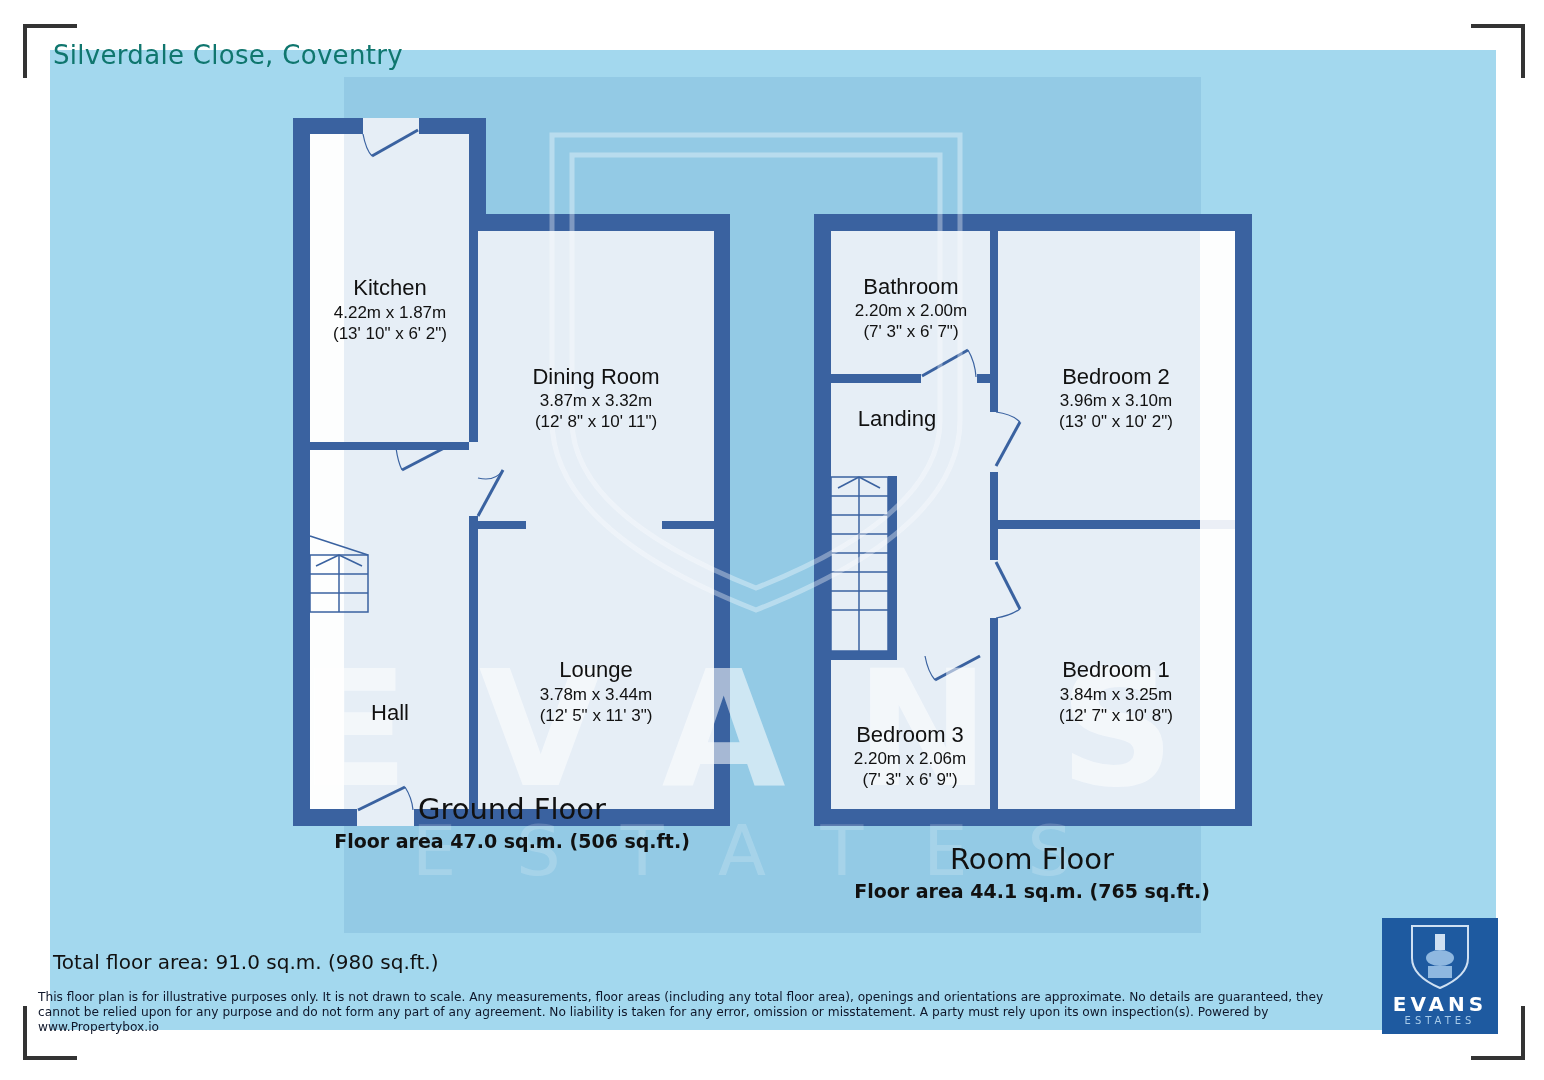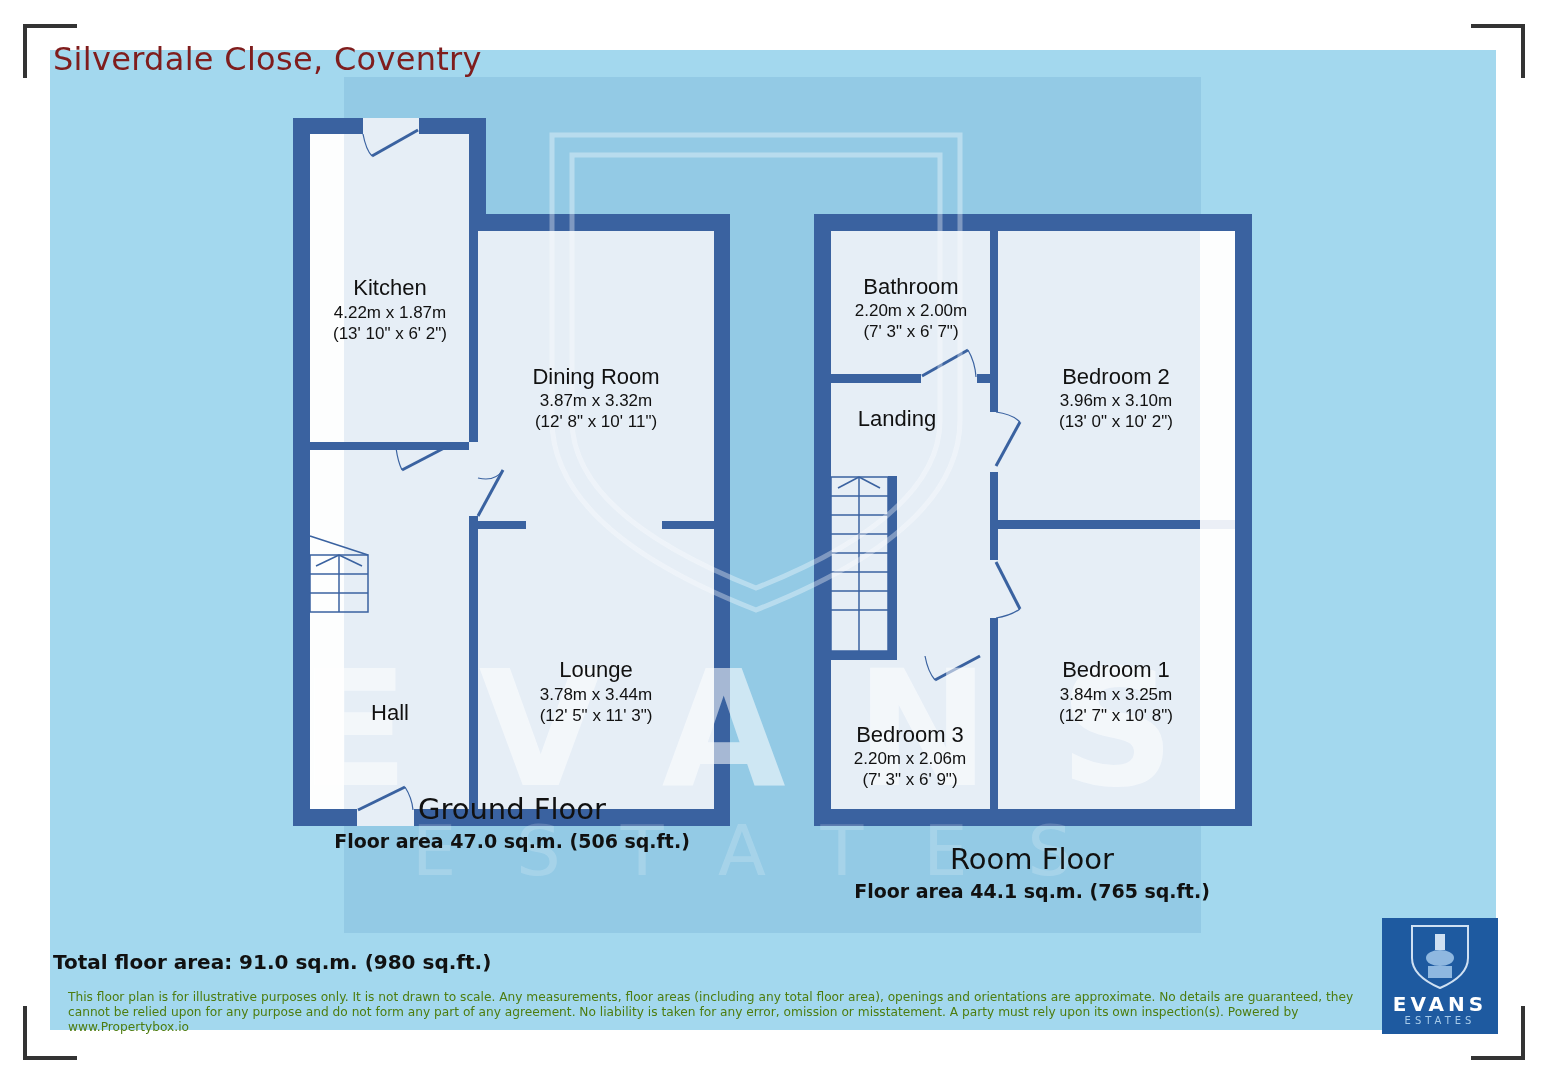--- a/index.html
+++ b/index.html
@@ -15,38 +15,38 @@
     .wm-square {
       position: absolute; left: 344px; top: 77px; width: 857px; height: 856px;
       background: #93cae5;
     }
     .corner { position: absolute; width: 50px; height: 50px; border-color: #333; border-style: solid; border-width: 0; }
     .corner.tl { left: 23px; top: 24px; border-left-width: 4px; border-top-width: 4px; }
     .corner.tr { left: 1471px; top: 24px; border-right-width: 4px; border-top-width: 4px; }
     .corner.bl { left: 23px; top: 1006px; border-left-width: 4px; border-bottom-width: 4px; }
     .corner.br { left: 1471px; top: 1006px; border-right-width: 4px; border-bottom-width: 4px; }
     .title {
-      position: absolute; left: 53px; top: 40px; font-size: 32px; color: #7f1d1d;
+      position: absolute; left: 53px; top: 40px; font-size: 26px; color: #0f766e;
       font-family: "DejaVu Sans", sans-serif; letter-spacing: 0.3px;
     }
     svg.plan { position: absolute; left: 0; top: 0; }
     .room-name { font-family: "Liberation Sans", sans-serif; font-size: 22px; fill: #111; }
     .room-dim { font-family: "Liberation Sans", sans-serif; font-size: 17px; fill: #111; }
     .floor-label {
       position: absolute; text-align: center; color: #111;
       font-family: "DejaVu Sans", sans-serif;
     }
     .floor-name { font-size: 29px; line-height: 34px; }
     .floor-area { font-size: 19px; line-height: 30px; font-weight: bold; }
     .total {
-      position: absolute; left: 53px; top: 950px; font-size: 20px; color: #111; font-weight: bold;
+      position: absolute; left: 53px; top: 950px; font-size: 20px; color: #111;
     }
     .disclaimer {
-      position: absolute; left: 68px; top: 990px; width: 1290px; font-size: 12.2px;
-      line-height: 15px; color: #4d7c0f;
+      position: absolute; left: 38px; top: 990px; width: 1290px; font-size: 12.2px;
+      line-height: 15px; color: #0f172a;
     }
     .logo {
       position: absolute; left: 1382px; top: 918px; width: 116px; height: 116px;
       background: #1e5aa0;
     }
     .logo-evans {
       position: absolute; left: 0; top: 74px; width: 116px; text-align: center;
       color: #fff; font-size: 20px; font-weight: bold; letter-spacing: 4px;
     }
     .logo-estates {

